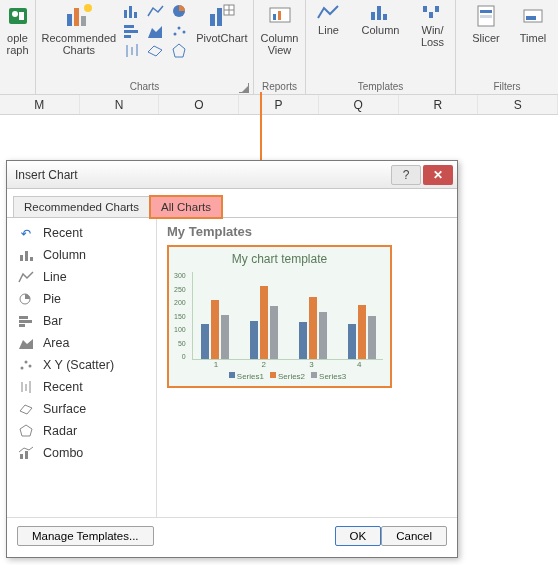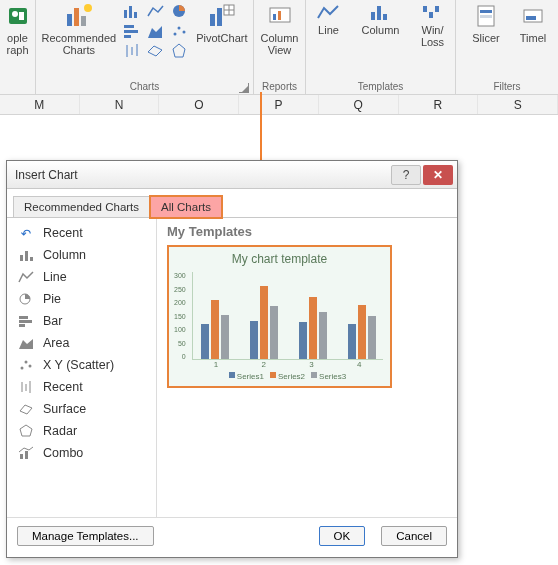--- a/index.html
+++ b/index.html
@@ -52,21 +52,21 @@
   .bars { display: flex; gap: 6px; align-items: flex-end; height: 88px; border-bottom: 1px solid #bcd4bc; border-left: 1px solid #bcd4bc; }
   .bgrp { display: flex; align-items: flex-end; gap: 2px; flex: 1; justify-content: center; }
   .bar { width: 8px; }
   .xl { display: flex; font-size: 8px; color: #5a7a5a; }
   .xl span { flex: 1; text-align: center; }
   .legend { display: flex; gap: 6px; justify-content: center; font-size: 8px; color: #5a7a5a; padding: 3px 0; }
   .lg { display: flex; gap: 2px; }
   .lg i { width: 6px; height: 6px; display: inline-block; }
   .yticks { position: absolute; left: 2px; top: 4px; height: 88px; display: flex; flex-direction: column; justify-content: space-between; font-size: 7px; color: #5a7a5a; text-align: right; }
 
-  .btnbar { display: flex; align-items: center; padding: 8px 10px; border-top: 1px solid #dcdcdc; gap: 16px; }
+  .btnbar { display: flex; align-items: center; padding: 8px 10px; border-top: 1px solid #dcdcdc; gap: 0; }
   .btn { font-size: 11.5px; padding: 3px 14px; background: #f5f5f5; border: 1px solid #a0a0a0; border-radius: 2px; }
   .btn.primary { border-color: #3a78c9; }
   .spacer { flex: 1; }
 
   
   .arrow1 { position: absolute; left: 260px; top: 92px; width: 2px; height: 102px; background: #f08030; }
   .arrow1::after { content: ""; position: absolute; bottom: -6px; left: -4px; border: 5px solid transparent; border-top-color: #f08030; }
   .arrow2 { position: absolute; left: 130px; top: 225px; width: 120px; height: 2px; background: #f08030; transform-origin: right center; transform: rotate(18deg); }
   .arrow2::after { content: ""; position: absolute; left: -6px; top: -4px; border: 5px solid transparent; border-right-color: #f08030; }
 

